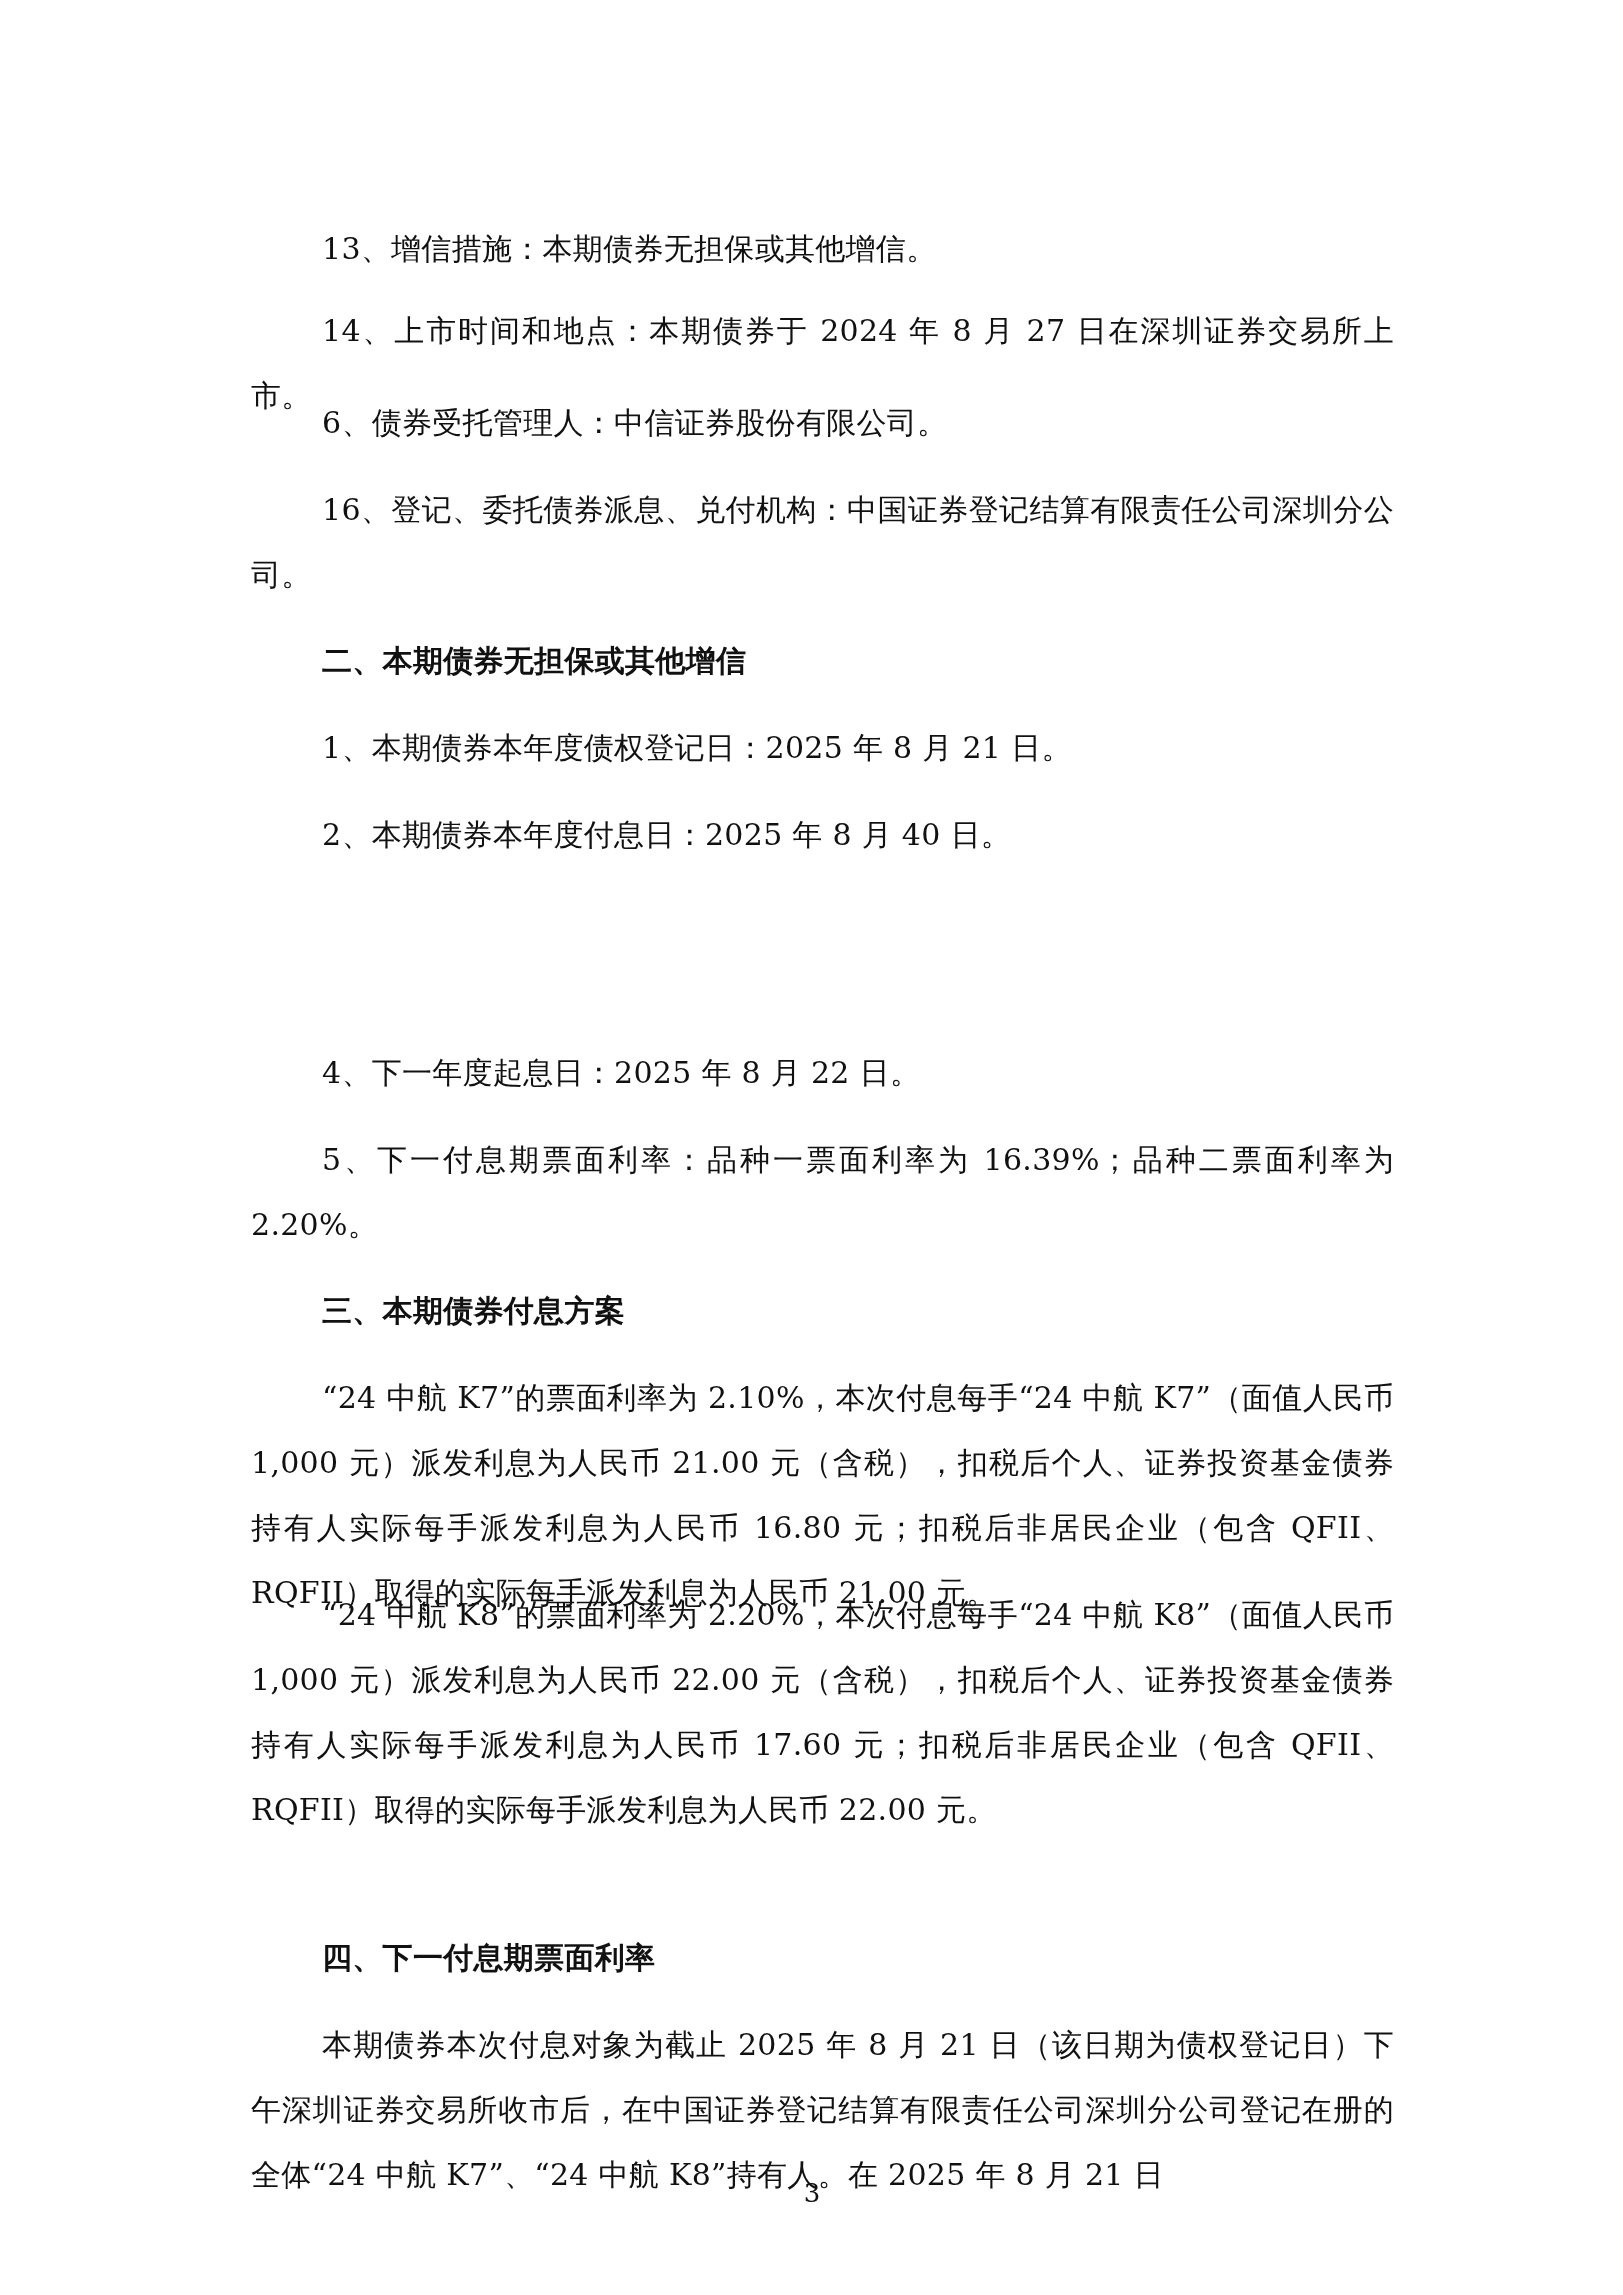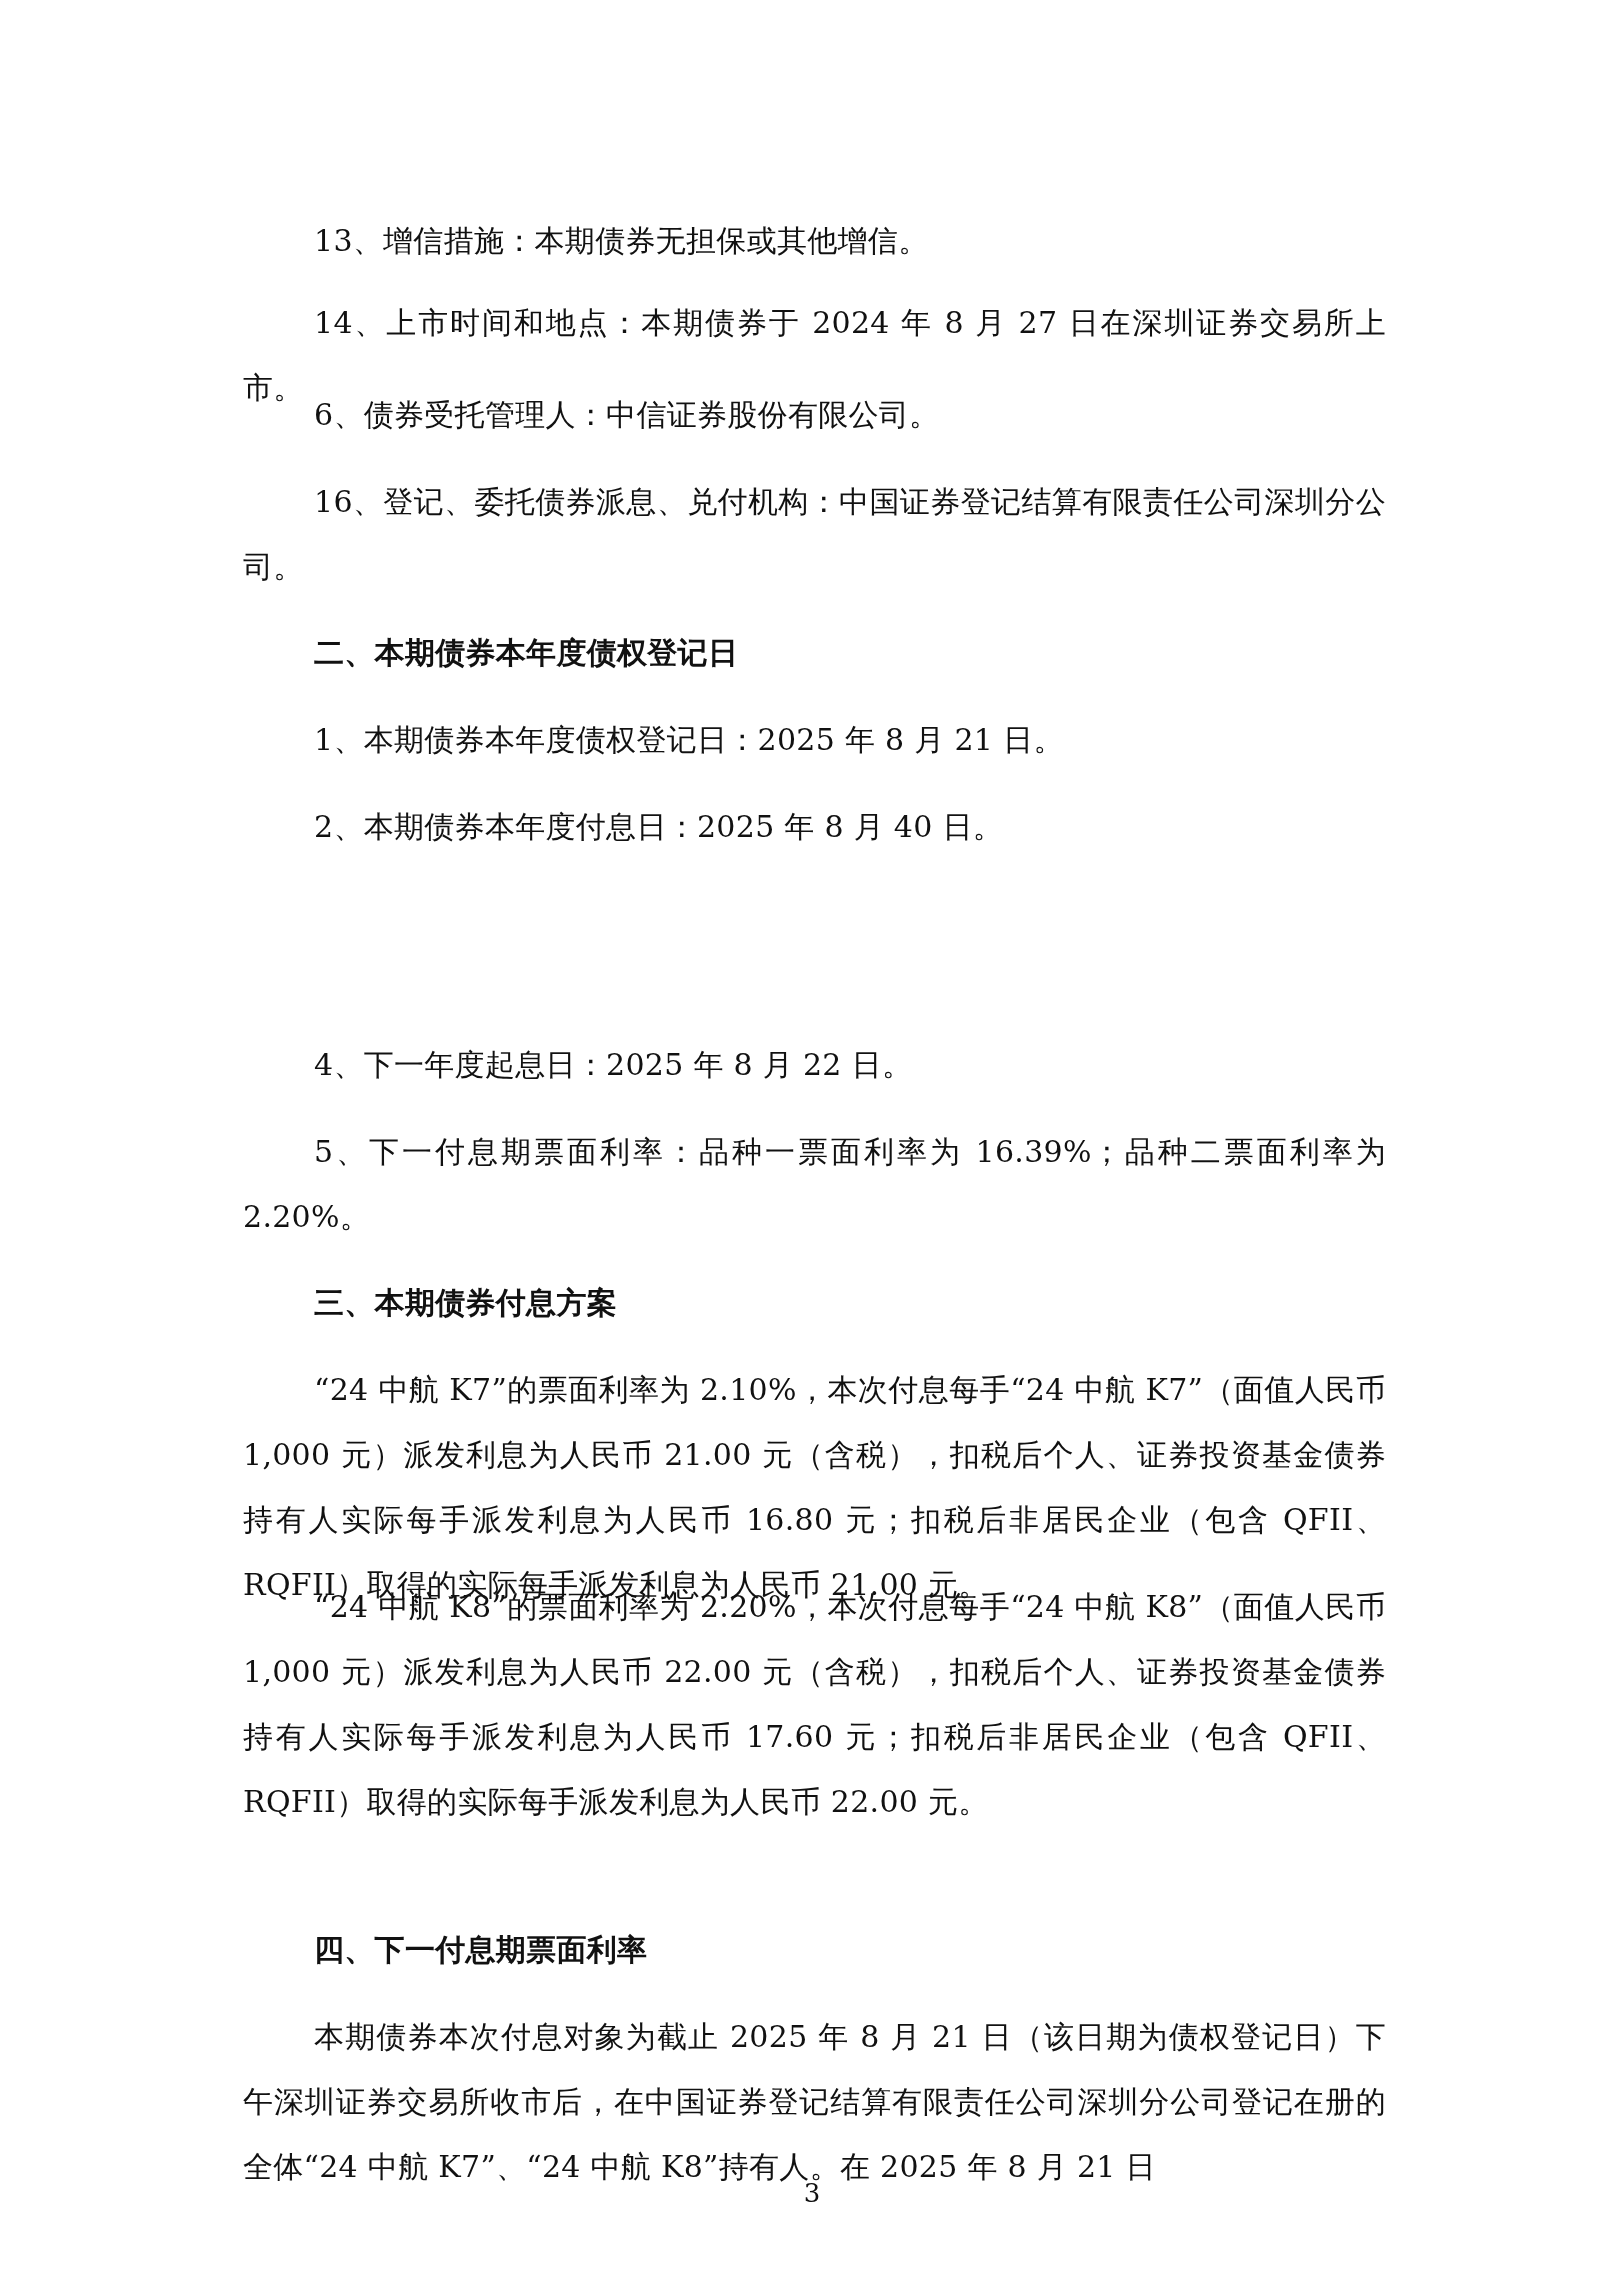--- a/index.html
+++ b/index.html
@@ -6,37 +6,37 @@
   body {
     width: 1624px; height: 2295px; position: relative; overflow: hidden;
     font-family: "DejaVu Serif", "Liberation Serif", serif;
     color: #111111;
   }
   .page { position: absolute; left: 0; top: 0; width: 1624px; height: 2295px; }
   .para {
     position: absolute; left: 243px; width: 1143px;
     font-size: 30px; line-height: 65px;
     text-indent: 71px; text-align: justify; text-align-last: left;
-    margin: 0; white-space: normal; letter-spacing: 0.3px;
+    margin: 8px; white-space: normal; letter-spacing: 0.3px;
   }
   .heading { font-weight: bold; }
   .pagenum {
     position: absolute; left: 0; width: 1624px; top: 2178px;
     text-align: center; font-size: 26px;
   }
 </style>
 </head>
 <body>
 
 <div class="page">
   <p class="para" style="top:208px">13、增信措施：本期债券无担保或其他增信。</p>
   <p class="para" style="top:290px">14、上市时间和地点：本期债券于 2024 年 8 月 27 日在深圳证券交易所上市。</p>
   <p class="para" style="top:382px">6、债券受托管理人：中信证券股份有限公司。</p>
   <p class="para" style="top:469px">16、登记、委托债券派息、兑付机构：中国证券登记结算有限责任公司深圳分公司。</p>
-  <p class="para heading" style="top:620px">二、本期债券本年度债权登记日</p>
+  <p class="para heading" style="top:620px">二、本期债券无担保或其他增信</p>
   <p class="para" style="top:707px">1、本期债券本年度债权登记日：2025 年 8 月 21 日。</p>
   <p class="para" style="top:794px">2、本期债券本年度付息日：2025 年 8 月 40 日。</p>
   <p class="para" style="top:1032px">4、下一年度起息日：2025 年 8 月 22 日。</p>
   <p class="para" style="top:1119px">5、下一付息期票面利率：品种一票面利率为 16.39%；品种二票面利率为 2.20%。</p>
   <p class="para heading" style="top:1270px">三、本期债券付息方案</p>
   <p class="para" style="top:1357px">“24 中航 K7”的票面利率为 2.10%，本次付息每手“24 中航 K7”（面值人民币 1,000 元）派发利息为人民币 21.00 元（含税），扣税后个人、证券投资基金债券持有人实际每手派发利息为人民币 16.80 元；扣税后非居民企业（包含 QFII、RQFII）取得的实际每手派发利息为人民币 21.00 元。</p>
   <p class="para" style="top:1574px">“24 中航 K8”的票面利率为 2.20%，本次付息每手“24 中航 K8”（面值人民币 1,000 元）派发利息为人民币 22.00 元（含税），扣税后个人、证券投资基金债券持有人实际每手派发利息为人民币 17.60 元；扣税后非居民企业（包含 QFII、RQFII）取得的实际每手派发利息为人民币 22.00 元。</p>
   <p class="para heading" style="top:1917px">四、下一付息期票面利率</p>
   <p class="para" style="top:2004px">本期债券本次付息对象为截止 2025 年 8 月 21 日（该日期为债权登记日）下午深圳证券交易所收市后，在中国证券登记结算有限责任公司深圳分公司登记在册的全体“24 中航 K7”、“24 中航 K8”持有人。在 2025 年 8 月 21 日</p>
   <div class="pagenum">3</div>

